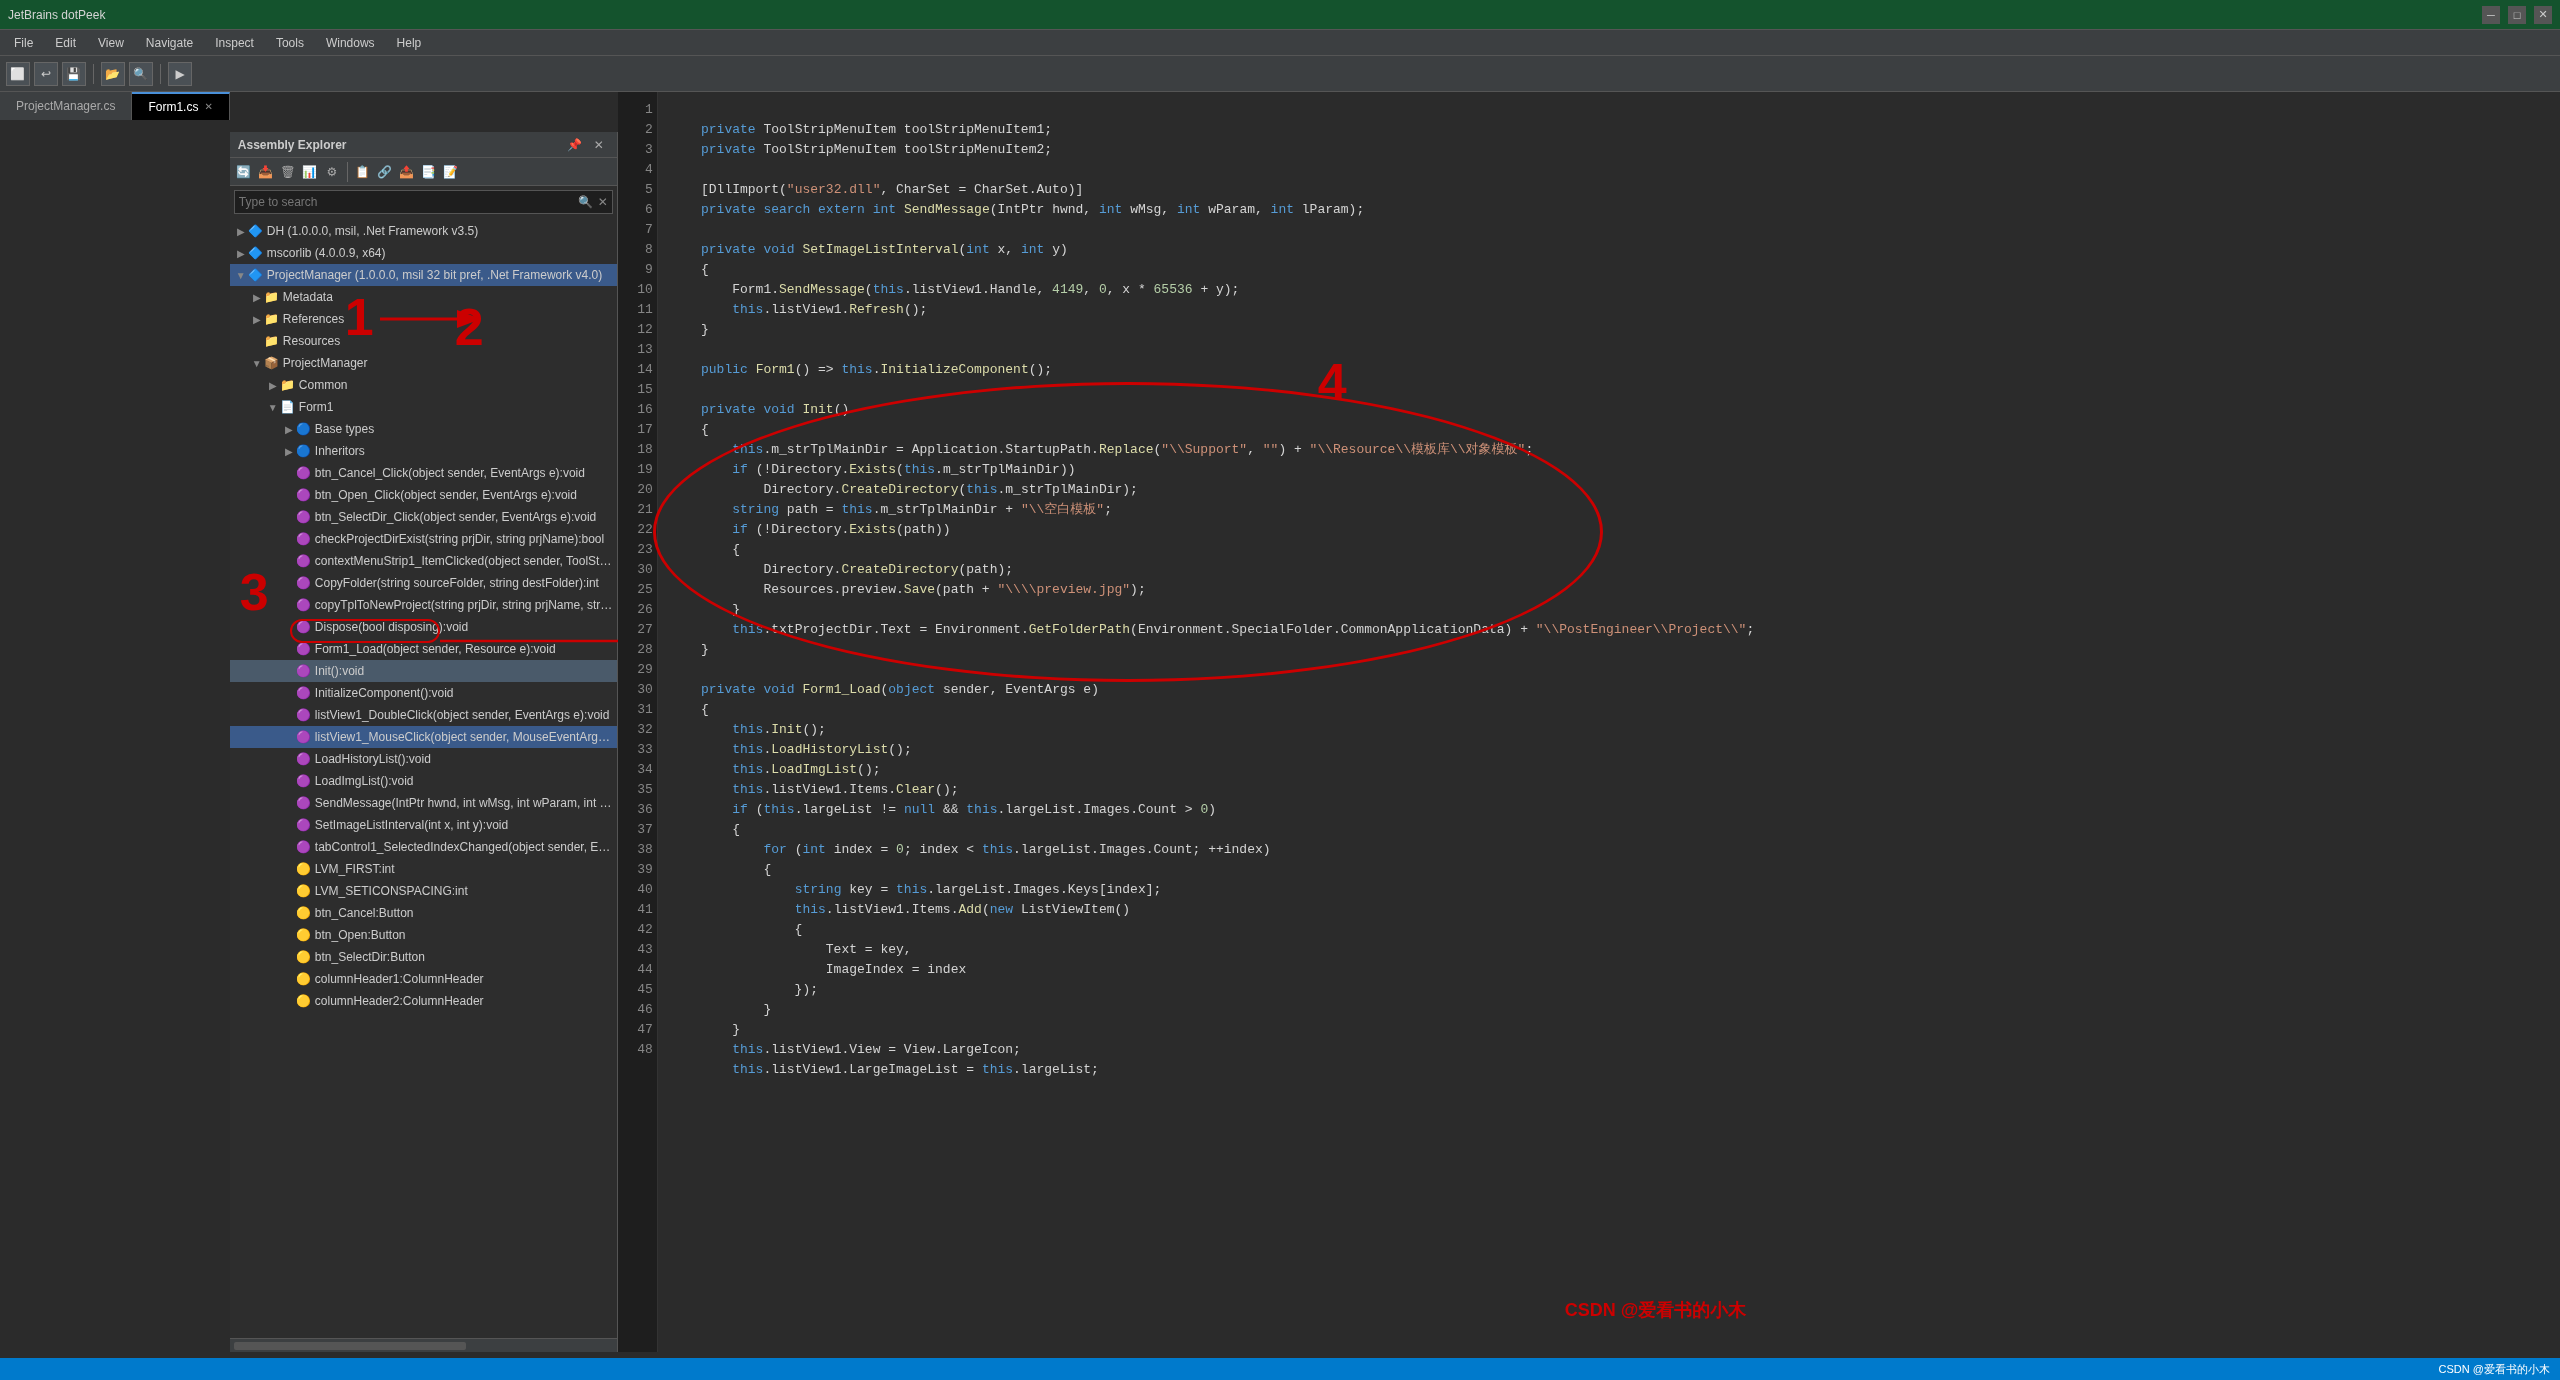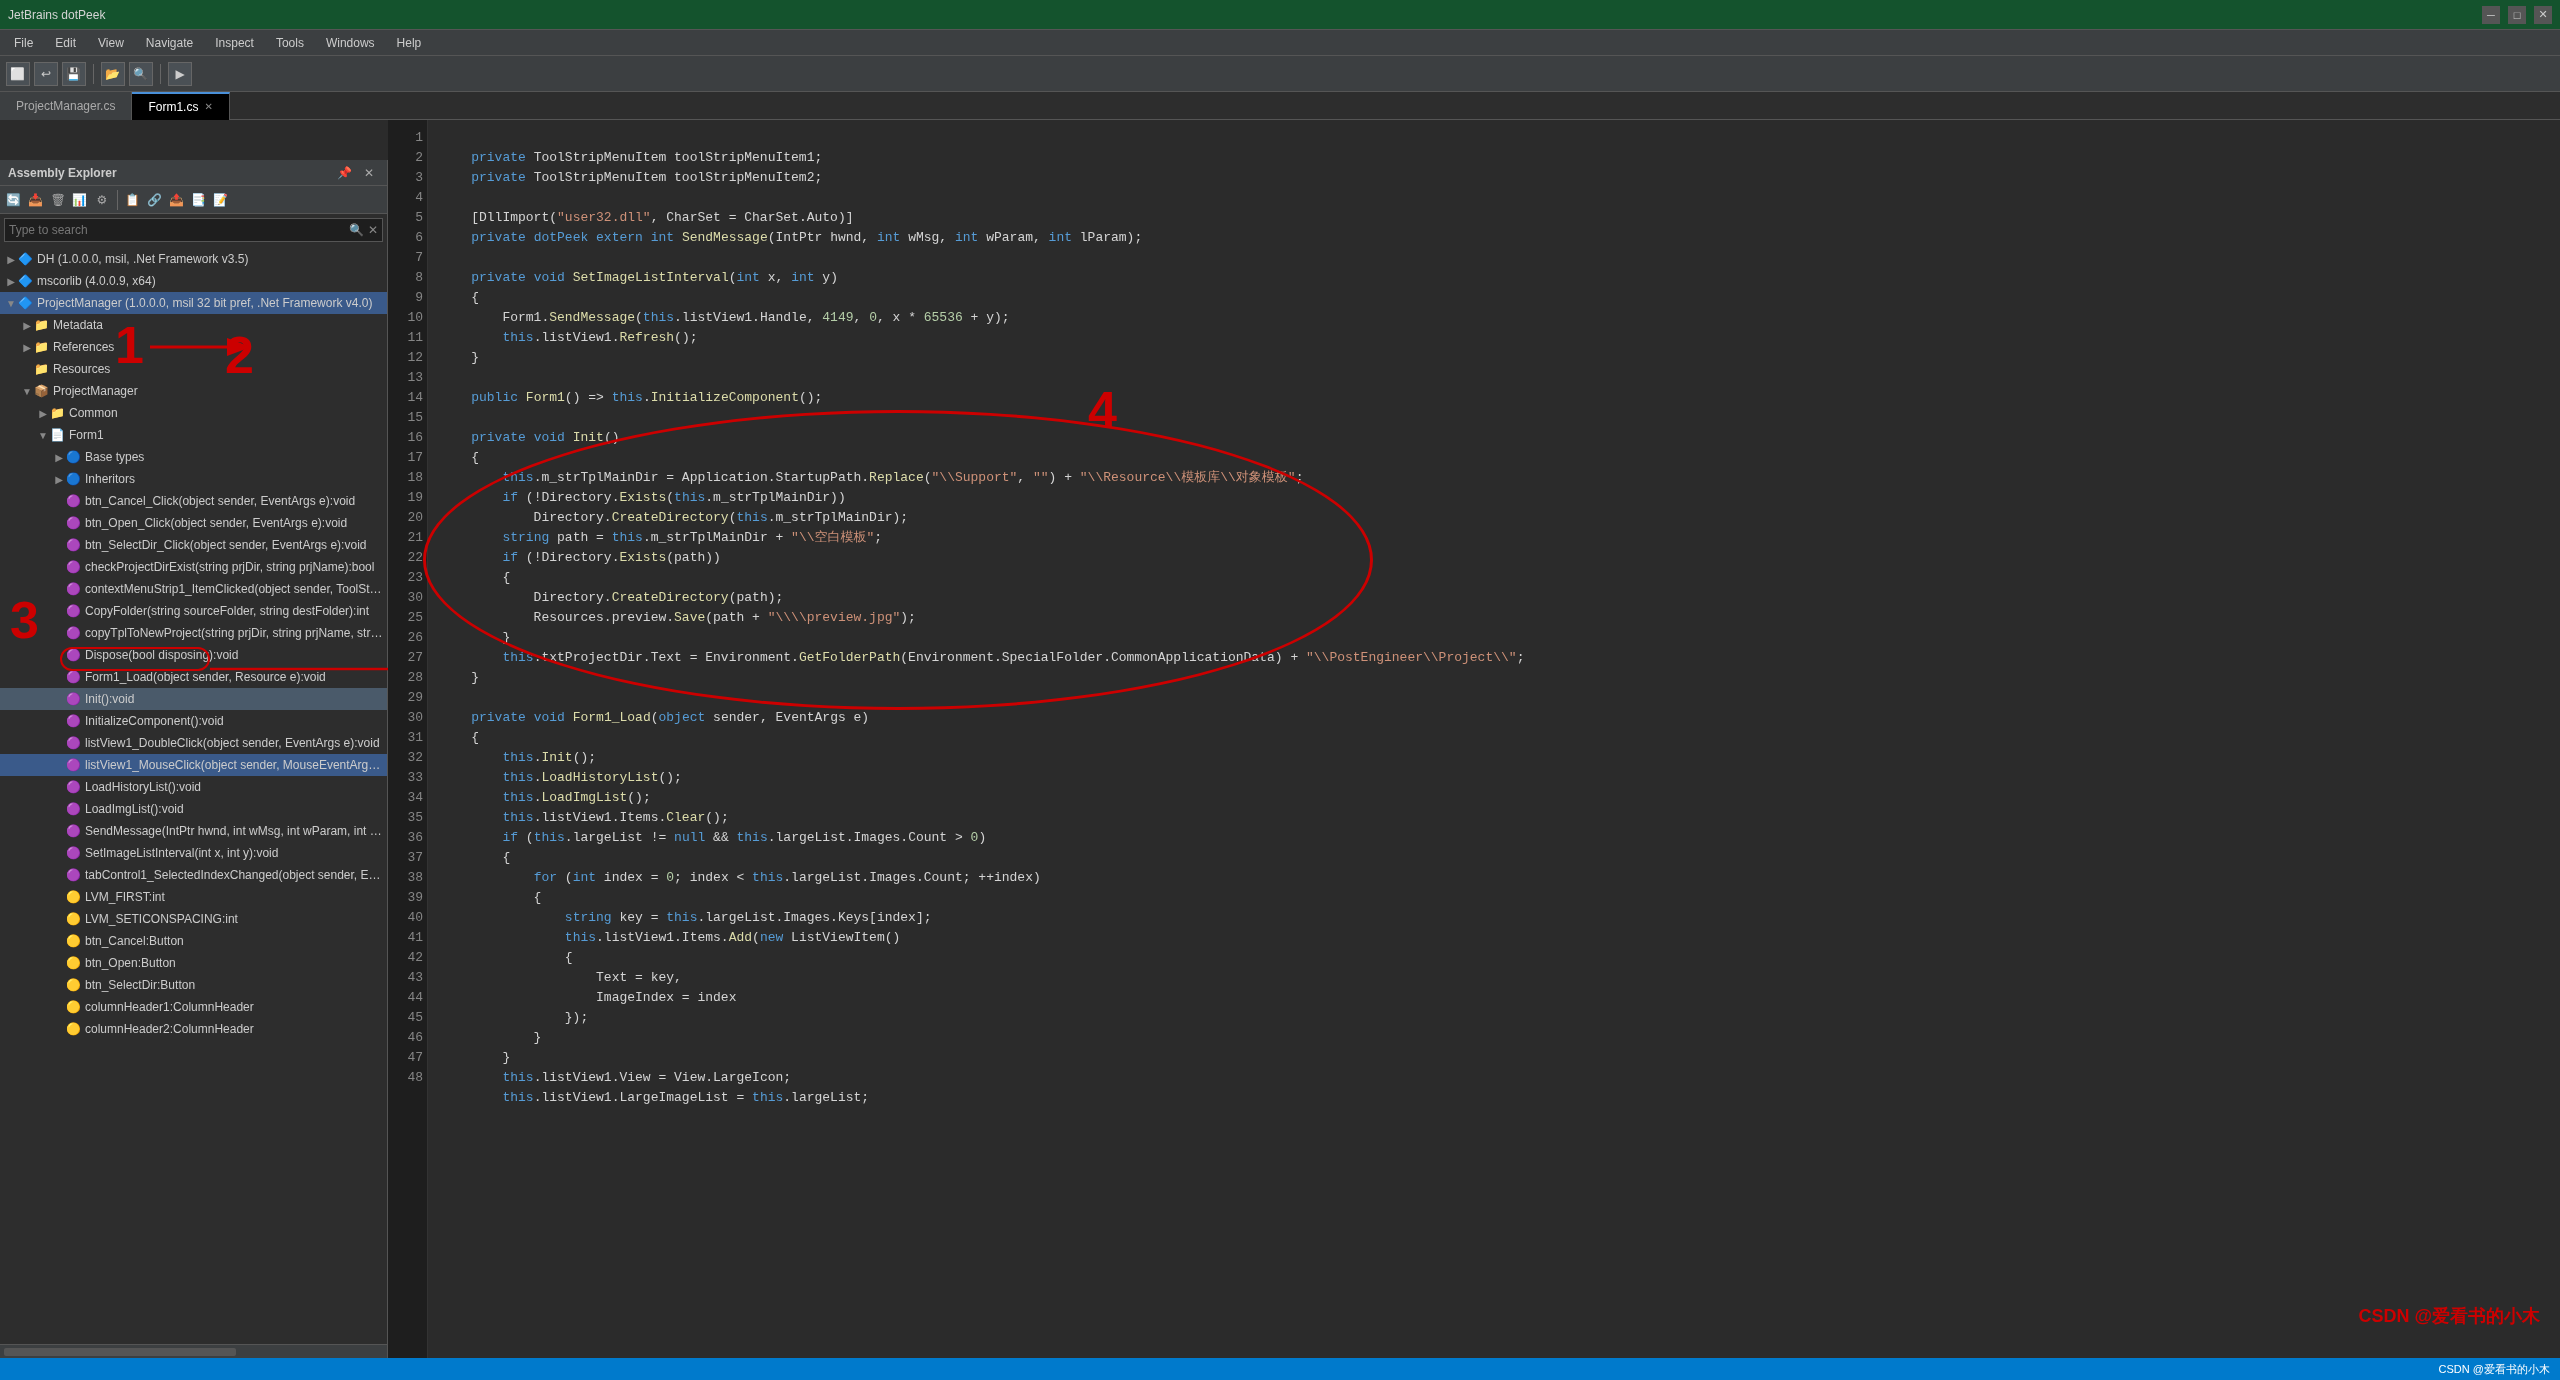--- a/index.html
+++ b/index.html
@@ -237,21 +237,21 @@
   <button class="toolbar-btn">⬜</button>
   <button class="toolbar-btn">↩</button>
   <button class="toolbar-btn">💾</button>
   <div class="toolbar-sep"></div>
   <button class="toolbar-btn">📂</button>
   <button class="toolbar-btn">🔍</button>
   <div class="toolbar-sep"></div>
   <button class="toolbar-btn">▶</button>
 </div>
 
-<div style="display:flex; flex-direction:column; height: calc(1380px - 30px - 26px - 36px - 22px); border-radius: 13px;">
+<div style="display:flex; flex-direction:row; height: calc(1380px - 30px - 26px - 36px - 22px); border-radius: 13px;">
   <div id="tab-bar">
     <div class="tab">
       <span>ProjectManager.cs</span>
     </div>
     <div class="tab active">
       <span>Form1.cs</span>
       <span class="tab-close">✕</span>
     </div>
   </div>
 
@@ -643,21 +643,21 @@
             <div>47</div>
             <div>48</div>
           </div>
 
         <div id="code-scroll">
           <div id="code-content">
     <span class="kw">private</span> ToolStripMenuItem toolStripMenuItem1;
     <span class="kw">private</span> ToolStripMenuItem toolStripMenuItem2;
 
     [DllImport(<span class="str">"user32.dll"</span>, CharSet = CharSet.Auto)]
-    <span class="kw">private</span> <span class="kw">dotPeek</span> <span class="kw">extern</span> <span class="kw">int</span> <span class="method">SendMessage</span>(IntPtr hwnd, <span class="kw">int</span> wMsg, <span class="kw">int</span> wParam, <span class="kw">int</span> lParam);
+    <span class="kw">private</span> <span class="kw">search</span> <span class="kw">extern</span> <span class="kw">int</span> <span class="method">SendMessage</span>(IntPtr hwnd, <span class="kw">int</span> wMsg, <span class="kw">int</span> wParam, <span class="kw">int</span> lParam);
 
     <span class="kw">private</span> <span class="kw">void</span> <span class="method">SetImageListInterval</span>(<span class="kw">int</span> x, <span class="kw">int</span> y)
     {
         Form1.<span class="method">SendMessage</span>(<span class="kw">this</span>.listView1.Handle, <span class="num">4149</span>, <span class="num">0</span>, x * <span class="num">65536</span> + y);
         <span class="kw">this</span>.listView1.<span class="method">Refresh</span>();
     }
 
     <span class="kw">public</span> <span class="method">Form1</span>() =&gt; <span class="kw">this</span>.<span class="method">InitializeComponent</span>();
 
     <span class="kw">private</span> <span class="kw">void</span> <span class="method">Init</span>()

